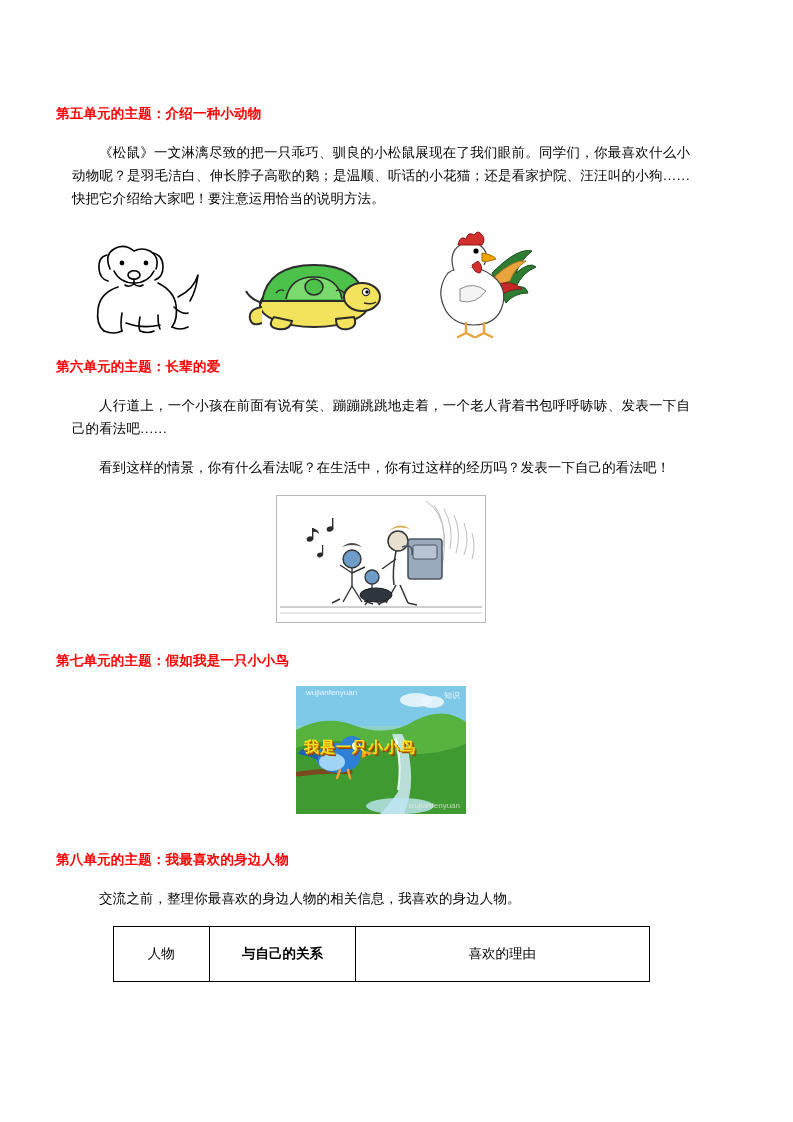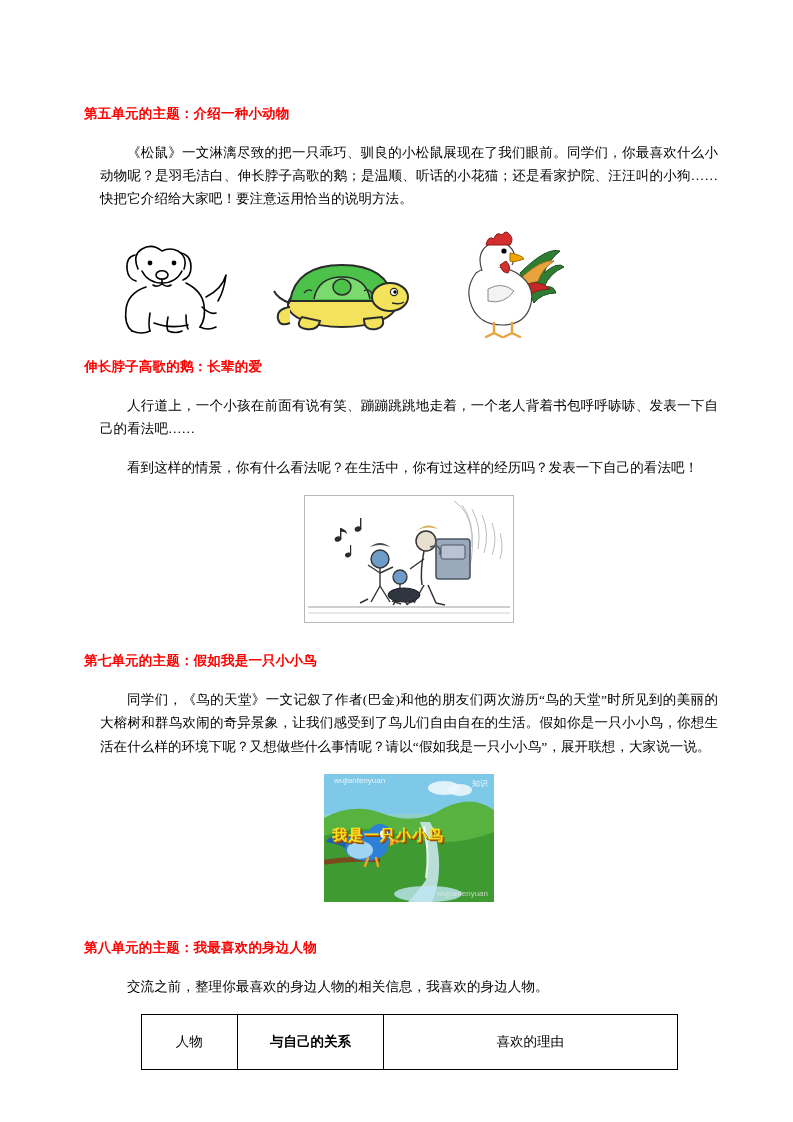--- a/index.html
+++ b/index.html
@@ -14,21 +14,21 @@
   .page {
     width: 793px;
     height: 1122px;
     position: relative;
     background: #ffffff;
     box-sizing: border-box;
     overflow: hidden;
   }
   .content {
     position: absolute;
-    left: 84px;
+    left: 56px;
     top: 104px;
     width: 650px;
   }
   .section {
     margin-bottom: 4px;
   }
   .heading {
     color: #ff0000;
     font-weight: bold;
     font-size: 13.5px;
@@ -216,21 +216,21 @@
             <path d="M70 96 v10 M70 106 l-8 4 M70 106 l8 4" stroke="#e8a33d" stroke-width="2.4" fill="none" stroke-linecap="round"></path>
           </svg>
         </div>
 
       </div>
     </div>
 
     <div class="spacer-sm"></div>
 
     <div class="section">
-      <p class="heading">伸长脖子高歌的鹅：长辈的爱</p>
+      <p class="heading">第六单元的主题：长辈的爱</p>
       <p class="para">人行道上，一个小孩在前面有说有笑、蹦蹦跳跳地走着，一个老人背着书包呼呼哧哧、发表一下自己的看法吧……</p>
       <p class="para">看到这样的情景，你有什么看法呢？在生活中，你有过这样的经历吗？发表一下自己的看法吧！</p>
 
       <div class="figcenter">
         <div class="illus street-wrap">
           <svg width="210" height="128" viewBox="0 0 210 128">
             <rect x="0" y="0" width="210" height="128" fill="#ffffff"></rect>
 
             <g stroke="#bdbdbd" stroke-width="1" fill="none">
               <path d="M150 6 q16 10 18 34 q2 24 -6 44"></path>
@@ -289,21 +289,20 @@
           </svg>
           <div class="border-box"></div>
         </div>
       </div>
     </div>
 
     <div class="spacer-md"></div>
 
     <div class="section">
       <p class="heading">第七单元的主题：假如我是一只小小鸟</p>
-      <p class="para">同学们，《鸟的天堂》一文记叙了作者(巴金)和他的朋友们两次游历“鸟的天堂”时所见到的美丽的大榕树和群鸟欢闹的奇异景象，让我们感受到了鸟儿们自由自在的生活。假如你是一只小小鸟，你想生活在什么样的环境下呢？又想做些什么事情呢？请以“假如我是一只小小鸟”，展开联想，大家说一说。</p>
 
       <div class="figcenter">
         <div class="illus bird-wrap">
           <div class="frame">
             <svg width="170" height="128" viewBox="0 0 170 128">
 
               <rect x="0" y="0" width="170" height="40" fill="#7ec8e8"></rect>
 
               <ellipse cx="120" cy="14" rx="16" ry="7" fill="#eaf6fb" opacity=".9"></ellipse>
               <ellipse cx="136" cy="16" rx="12" ry="6" fill="#eaf6fb" opacity=".9"></ellipse>

